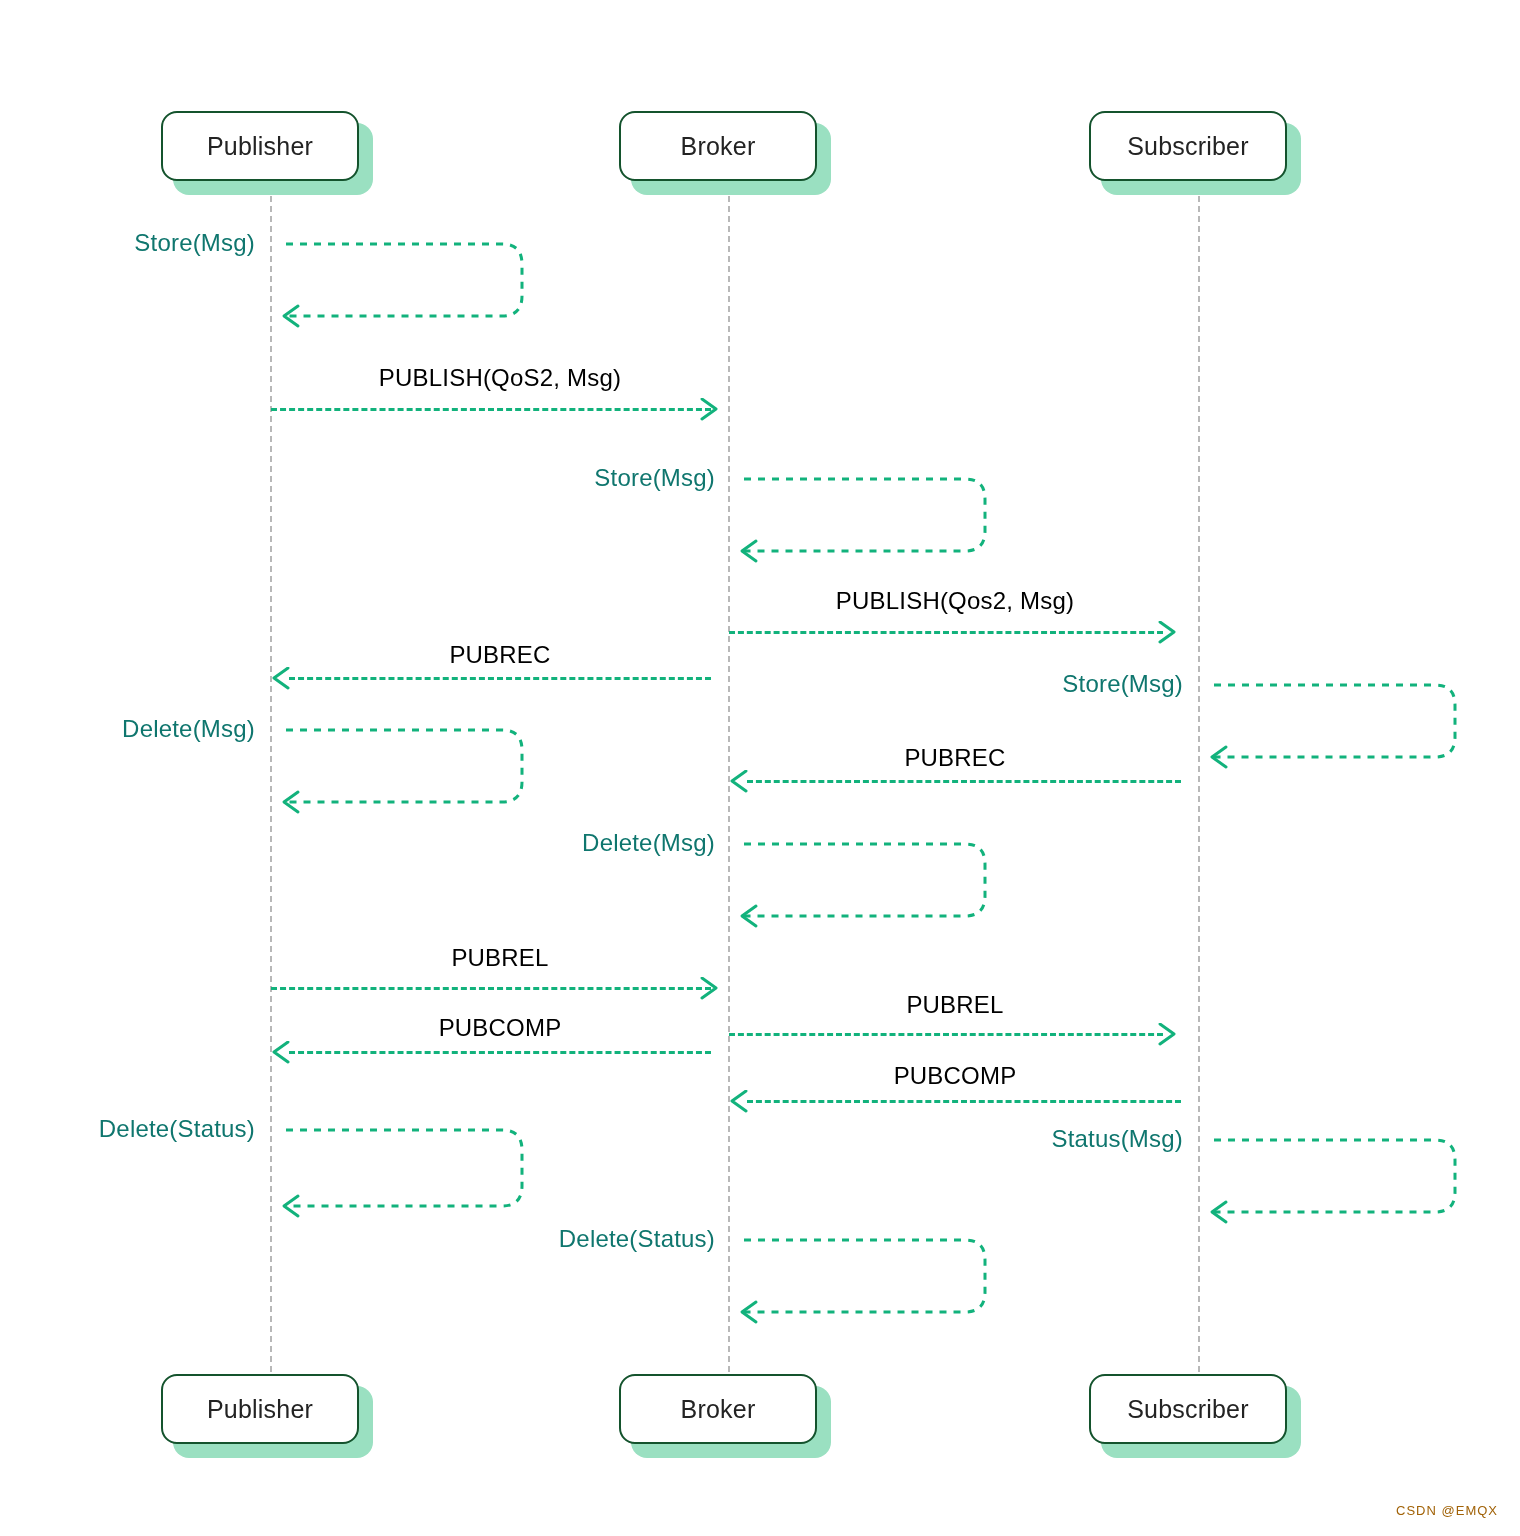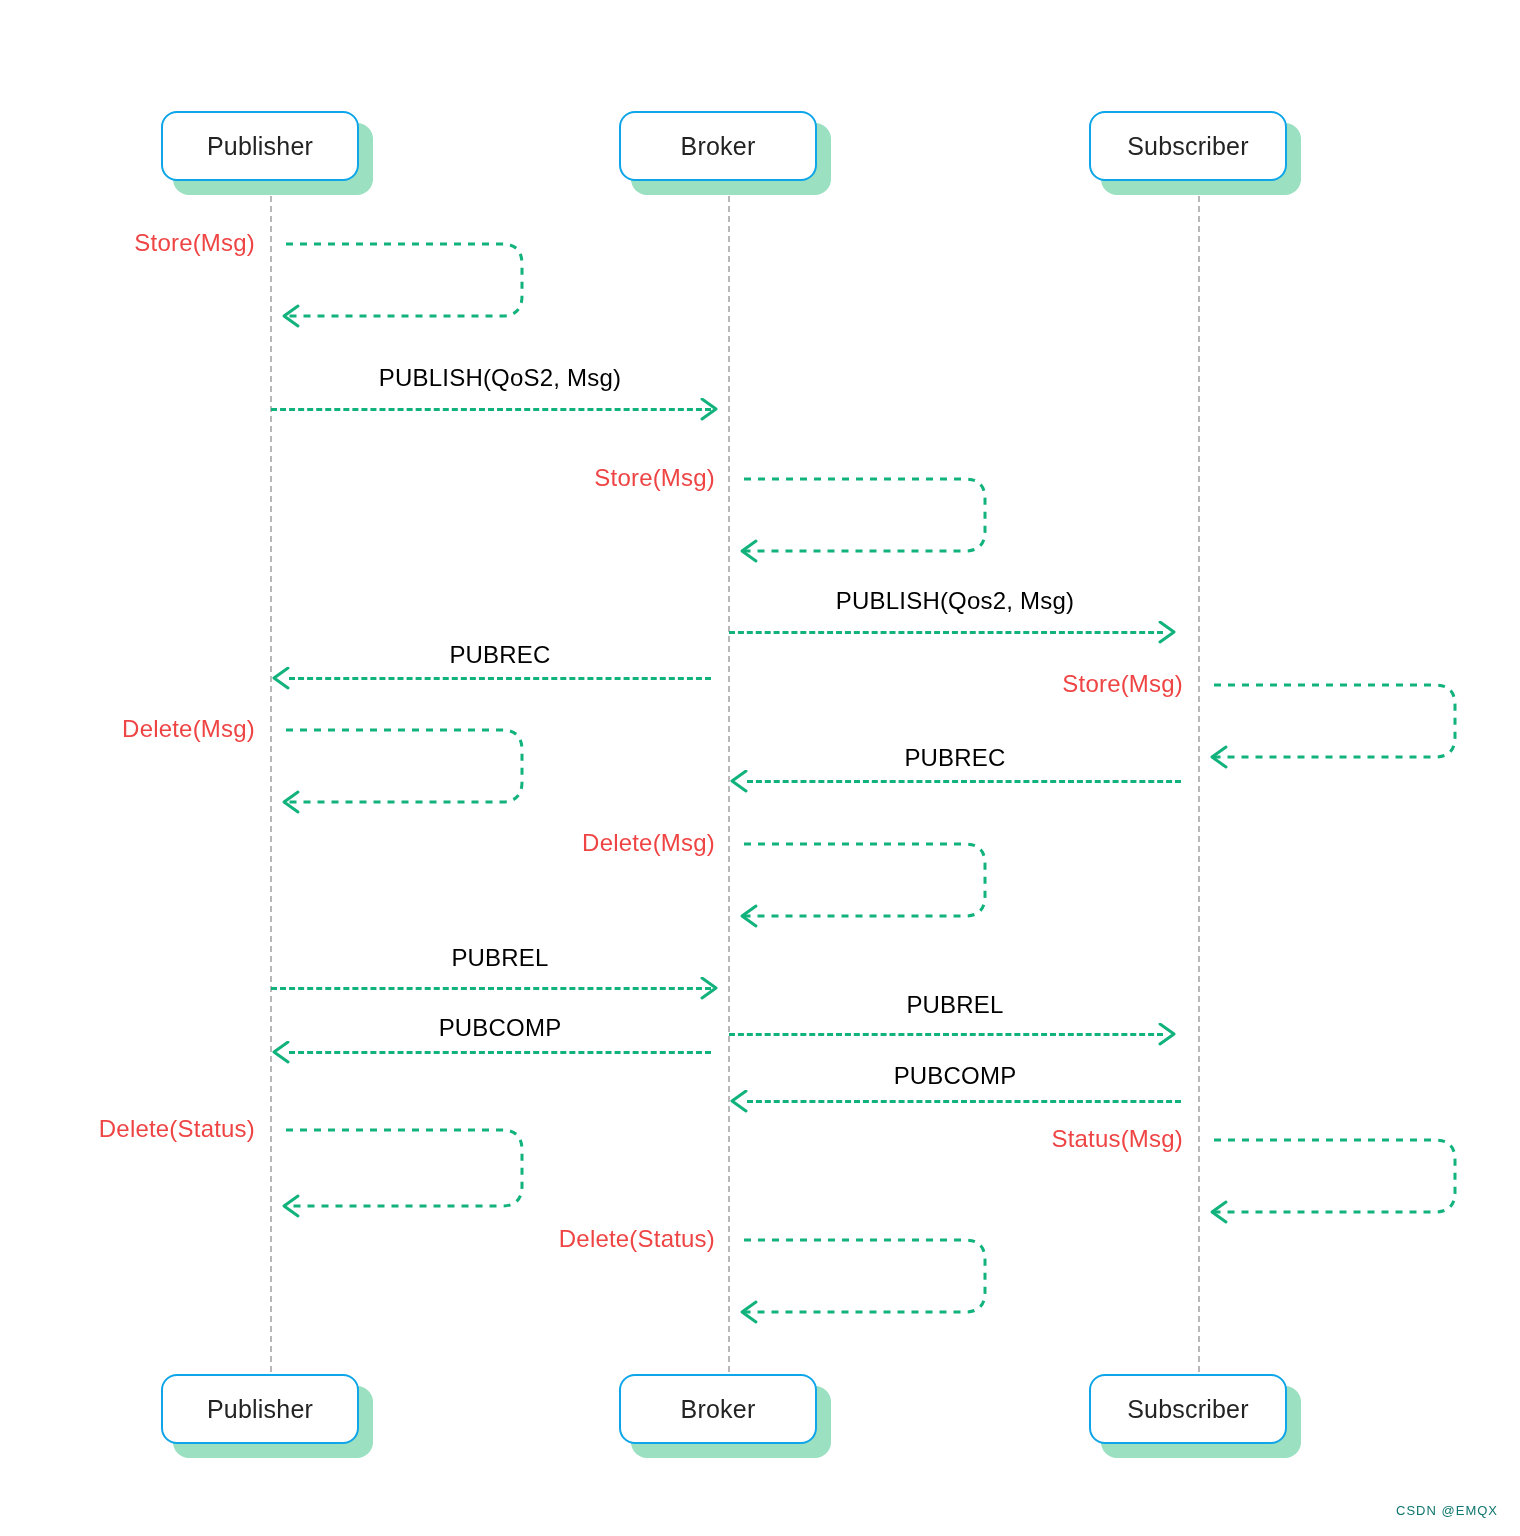--- a/index.html
+++ b/index.html
@@ -46,21 +46,21 @@
     background: #9AE0C1;
     border-radius: 16px;
   }
   .actor .box {
     position: absolute;
     left: 0;
     top: 0;
     width: 198px;
     height: 70px;
     background: #ffffff;
-    border: 2px solid #0ea5e9;
+    border: 2px solid #14532d;
     border-radius: 16px;
     box-sizing: border-box;
     display: flex;
     align-items: center;
     justify-content: center;
   }
   .actor .label {
     font-size: 25px;
     color: #232323;
     letter-spacing: 0.2px;
@@ -97,33 +97,33 @@
   .arrowhead svg { display: block; }
 
   
   .selfloop {
     position: absolute;
   }
   .selfloop svg { display: block; overflow: visible; }
   .selfloop-label {
     position: absolute;
     font-size: 24px;
-    color: #ef4444;
+    color: #0f766e;
     white-space: nowrap;
     text-align: right;
     letter-spacing: 0.2px;
   }
 
   
   .watermark {
     position: absolute;
     right: 22px;
     bottom: 18px;
     font-size: 13px;
-    color: #0f766e;
+    color: #a16207;
     letter-spacing: 1px;
     font-family: "Liberation Sans", sans-serif;
   }
 </style>
 </head>
 <body>
 
 <div id="canvas">
 
 

